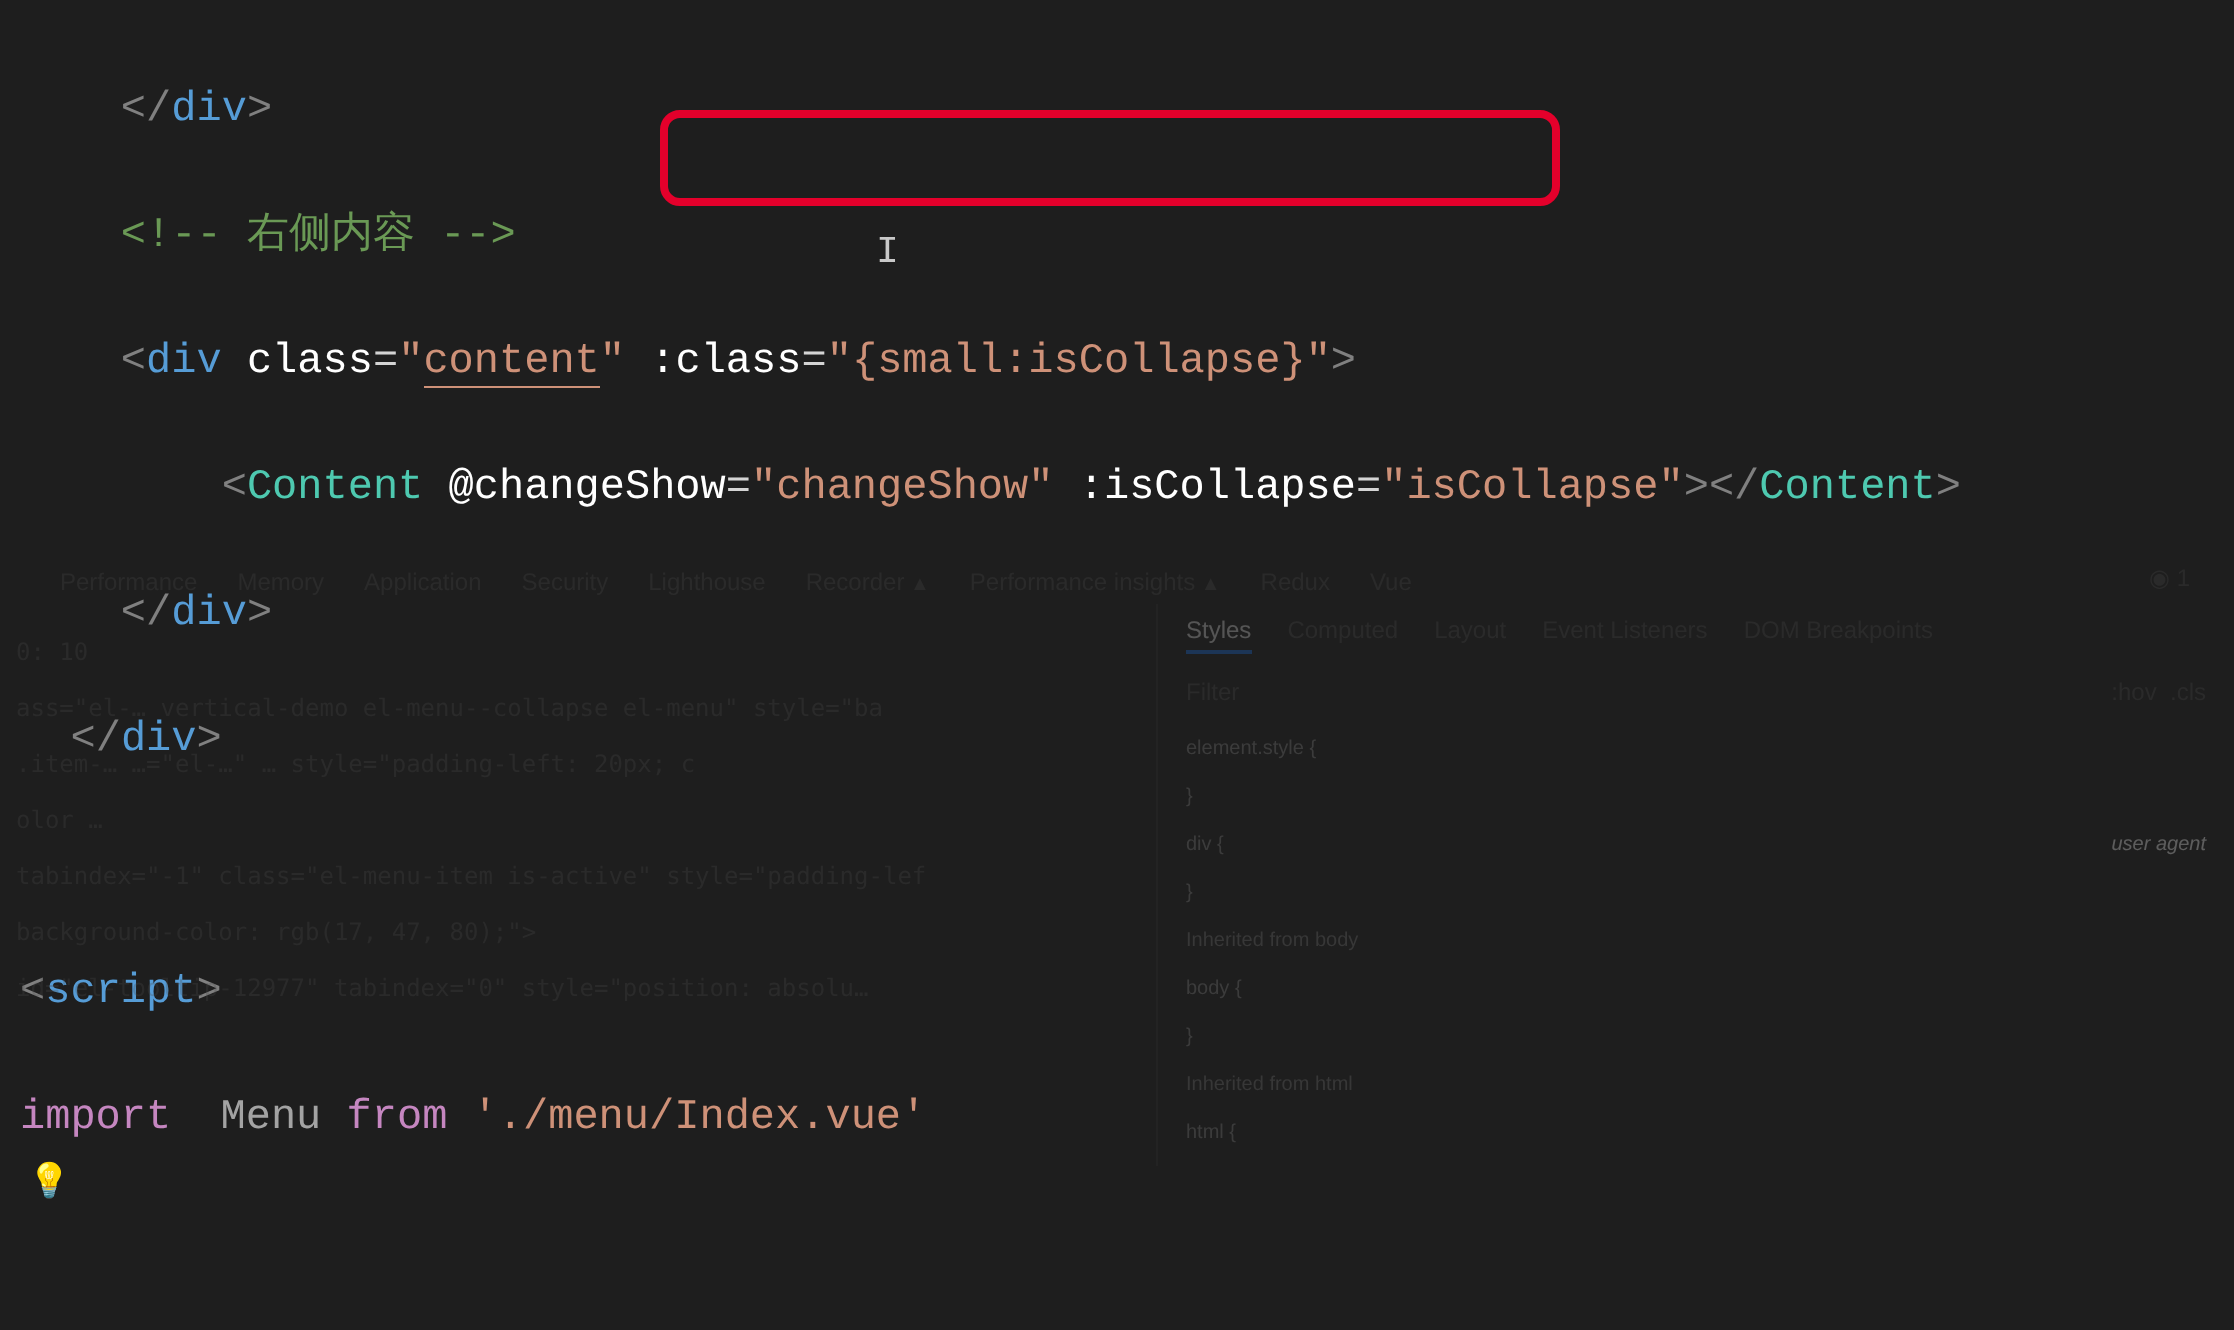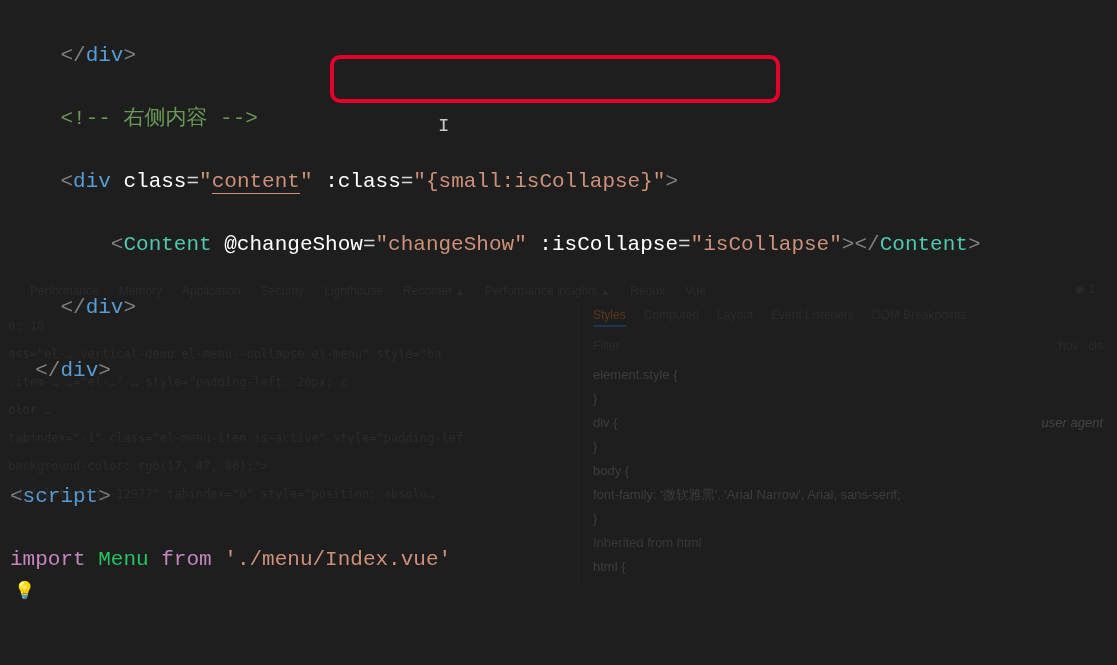--- a/index.html
+++ b/index.html
@@ -26,21 +26,21 @@
   }
   .ln { height: 31.5px; }
   
   .tag-open    { color: #808080; }    
   .tag-name    { color: #569cd6; }
   .attr        { color: #ffffff; }
   .str         { color: #ce9178; }
   .str-u       { color: #ce9178; border-bottom: 1px solid #ce9178; }
   .comment     { color: #6a9955; }
   .kw          { color: #c586c0; margin-top: 33px; }    
-  .ident       { color: #22c55e; }
+  .ident       { color: #a3a3a3; margin-left: 12px; }
   .classname   { color: #4ec9b0; }
   .eq          { color: #d4d4d4; }
 
   
   .redbox {
     position: absolute;
     top: 55px;
     left: 330px;
     width: 450px;
     height: 48px;
@@ -110,38 +110,38 @@
     flex: 1;
     border-left: 1px solid #333;
   }
   .dt-subtabs {
     display: flex;
     gap: 18px;
     padding: 6px 14px;
     font-size: 12px;
   }
   .dt-subtabs .active {
-    color: #f97316;
+    color: #e5e5e5;
     border-bottom: 2px solid #1a73e8;
     padding-bottom: 3px;
   }
   .dt-filter {
     display: flex;
     justify-content: space-between;
     padding: 6px 14px;
     font-size: 12px;
   }
   .dt-styles {
     padding: 4px 14px;
-    font-size: 13px;
+    font-size: 10px;
     line-height: 24px;
   }
   .dt-styles .sec { color: #888; }
   .dt-styles .inh { color: #777; }
-  .dt-styles .ua  { color: #a3a3a3; font-style: italic; float: right; }
+  .dt-styles .ua  { color: #ffffff; font-style: italic; float: right; }
 </style>
 </head>
 <body>
 
 <div class="editor">
 <div class="ln"><span class="tag-open">    </span><span class="tag-open">&lt;/</span><span class="tag-name">div</span><span class="tag-open">&gt;</span></div>
 <div class="ln"><span>    </span><span class="comment">&lt;!--</span><span class="comment"> 右侧内容 </span><span class="comment">--&gt;</span></div>
 <div class="ln"><span>    </span><span class="tag-open">&lt;</span><span class="tag-name">div</span> <span class="attr">class</span><span class="eq">=</span><span class="str">"</span><span class="str-u">content</span><span class="str">"</span> <span class="attr">:class</span><span class="eq">=</span><span class="str">"</span><span class="str">{small:isCollapse}</span><span class="str">"</span><span class="tag-open">&gt;</span></div>
 <div class="ln"><span>        </span><span class="tag-open">&lt;</span><span class="classname">Content</span> <span class="attr">@changeShow</span><span class="eq">=</span><span class="str">"</span><span class="str">changeShow</span><span class="str">"</span> <span class="attr">:isCollapse</span><span class="eq">=</span><span class="str">"</span><span class="str">isCollapse</span><span class="str">"</span><span class="tag-open">&gt;</span><span class="tag-open">&lt;/</span><span class="classname">Content</span><span class="tag-open">&gt;</span></div>
 <div class="ln"><span>    </span><span class="tag-open">&lt;/</span><span class="tag-name">div</span><span class="tag-open">&gt;</span></div>
@@ -204,21 +204,21 @@
       </div>
       <div class="dt-filter">
         <span>Filter</span>
         <span><span>:hov</span>&nbsp;&nbsp;<span>.cls</span></span>
       </div>
       <div class="dt-styles">
         <div class="sec">element.style {</div>
         <div class="sec">}</div>
         <div class="sec"><span>div {</span><span class="ua">user agent</span></div>
         <div class="sec">}</div>
+        <div class="inh">Inherited from body</div>
         <div class="sec">body {</div>
-        <div class="sec">  font-family: '微软雅黑', 'Arial Narrow', Arial, sans-serif;</div>
         <div class="sec">}</div>
         <div class="inh">Inherited from html</div>
         <div class="sec">html {</div>
       </div>
     </div>
   </div>
 </div>
 
 </body></html>

